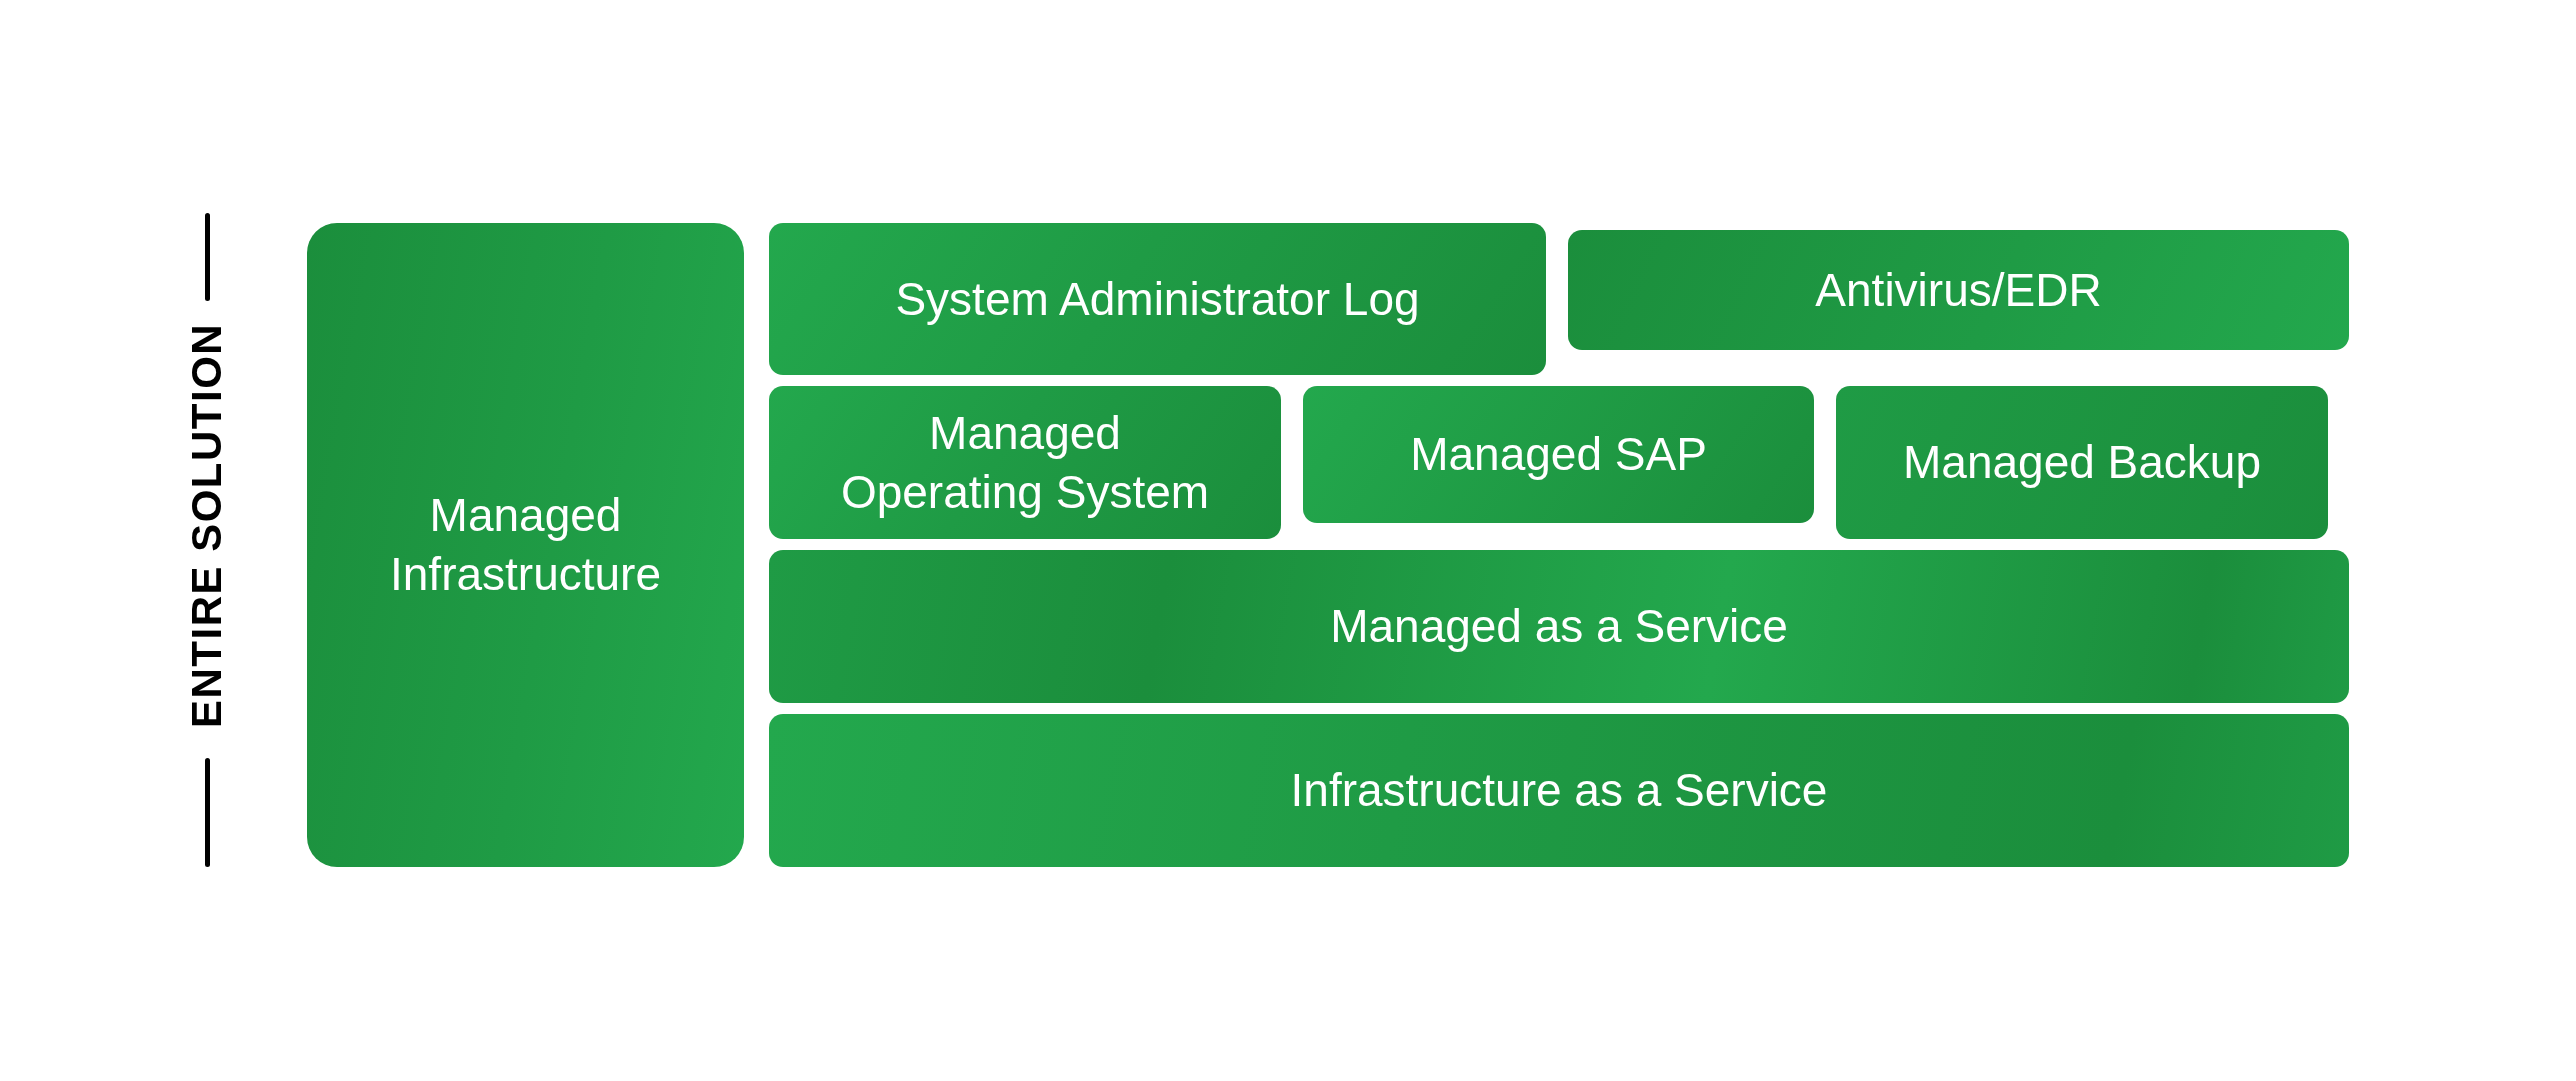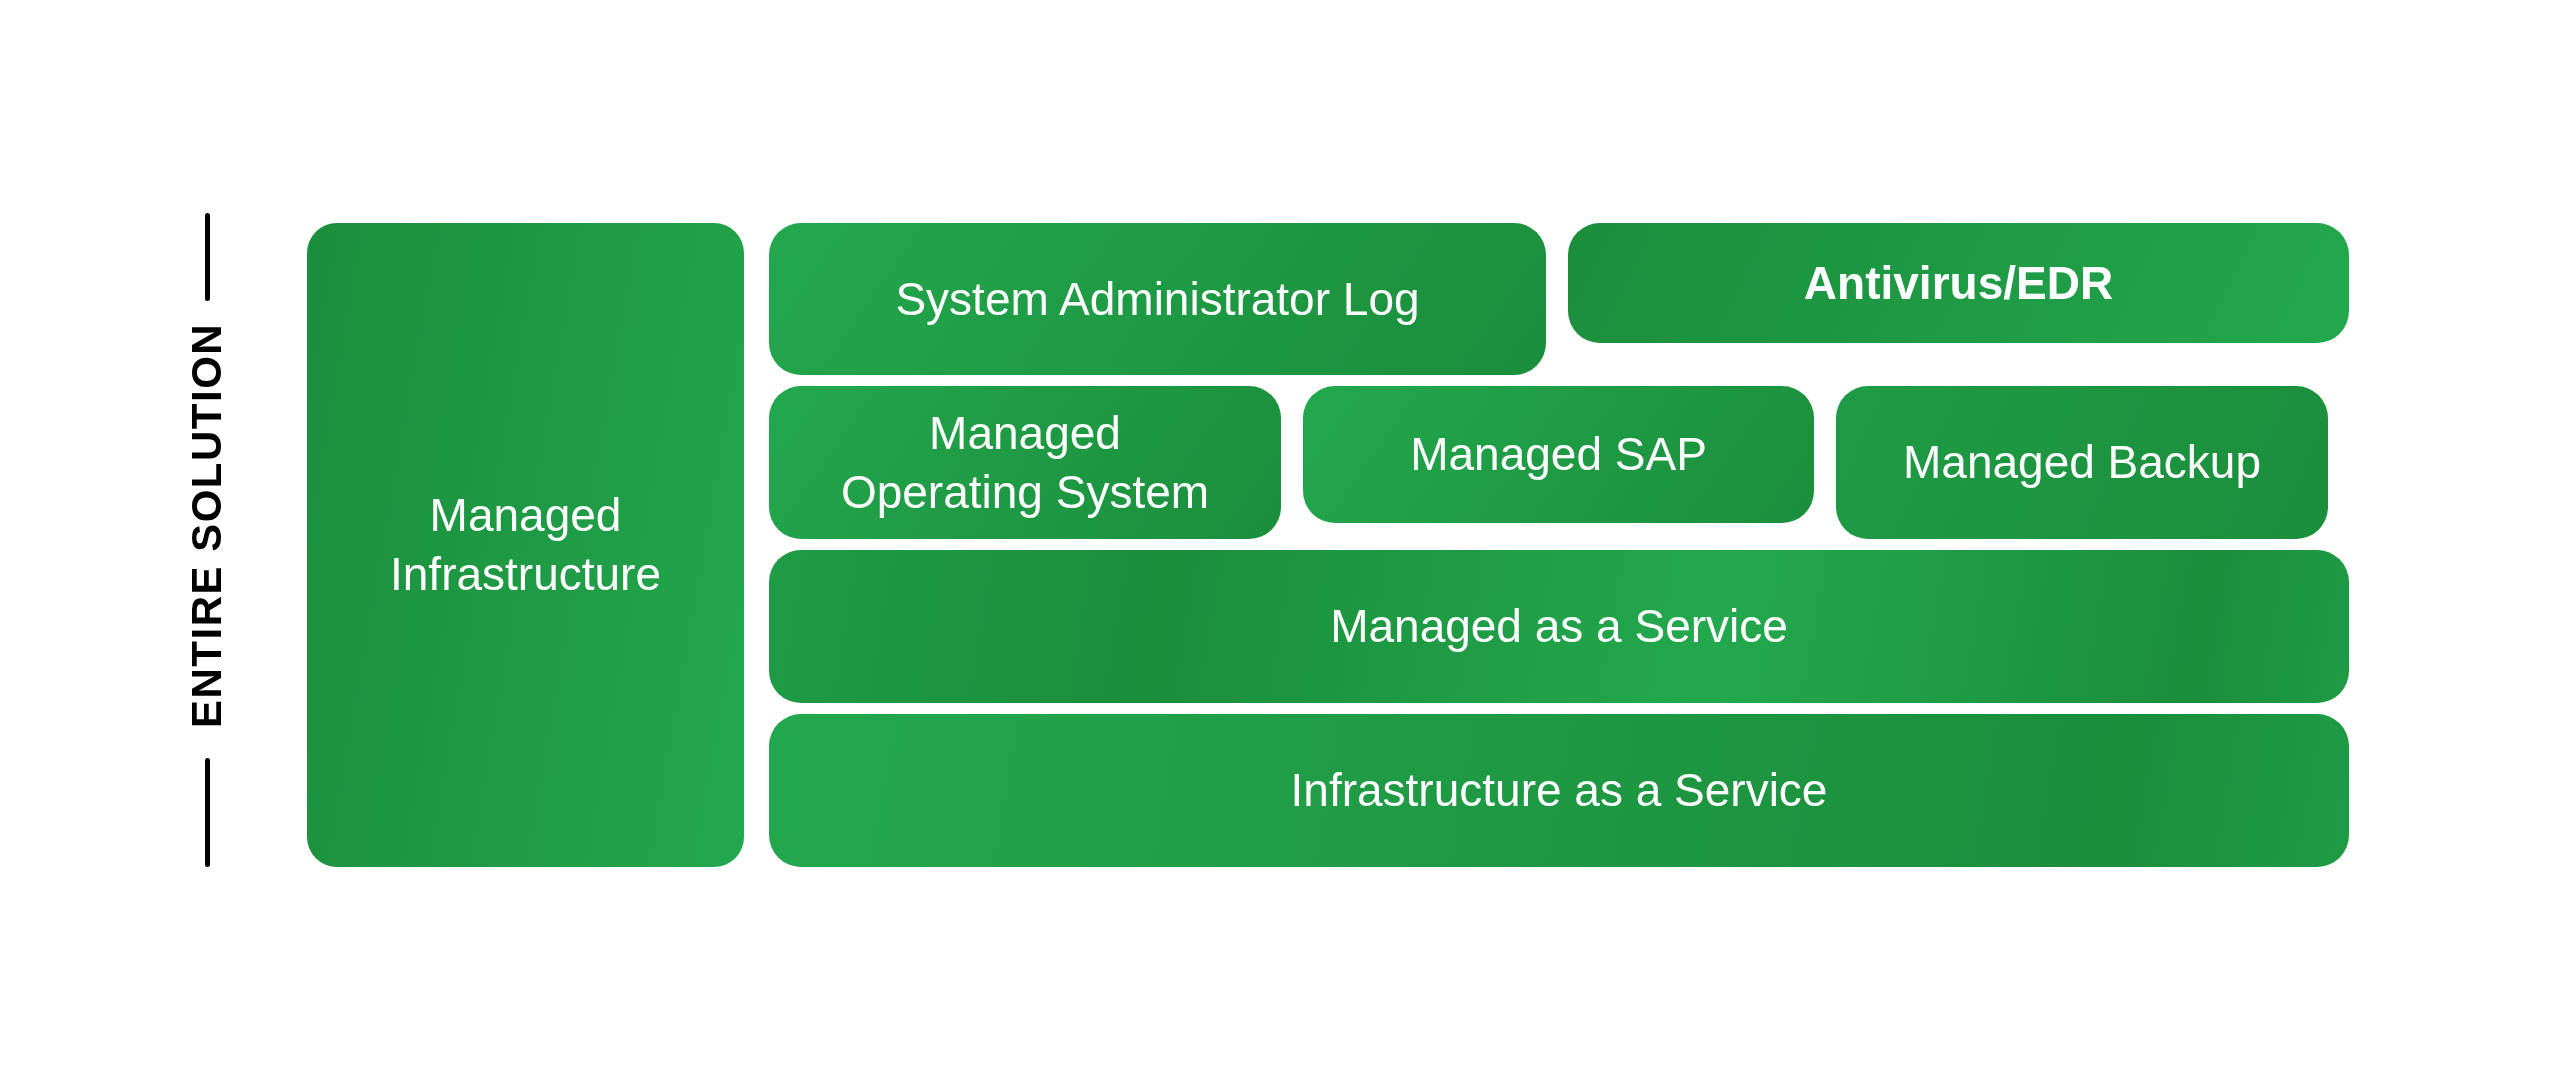--- a/index.html
+++ b/index.html
@@ -52,32 +52,31 @@
     position: absolute;
     display: flex;
     flex-direction: column;
     align-items: center;
     justify-content: center;
     text-align: center;
     color: var(--box-text-color);
     font-size: 46px;
     font-weight: 500;
     line-height: 1.28;
-    border-radius: 32px;
+    border-radius: 14px;
     background: linear-gradient(125deg, var(--green-light) 0%, var(--green-mid) 45%, var(--green-dark) 100%);
   }
   .box-mi {
     left: 307px; top: 223px; width: 437px; height: 644px;
     border-radius: 30px;
     background: linear-gradient(100deg, var(--green-dark) 0%, var(--green-mid) 55%, var(--green-light) 100%);
   }
   .box-sal { left: 769px;  top: 223px; width: 777px; height: 152px; }
-  .box-av  { left: 1568px; top: 223px; width: 781px; height: 120px;
+  .box-av  { left: 1568px; top: 230px; width: 781px; height: 120px;
     background: linear-gradient(115deg, var(--green-dark) 0%, var(--green-mid) 55%, var(--green-light) 100%);
-    font-weight: bold;
   }
   .box-mos { left: 769px;  top: 386px; width: 512px; height: 153px; }
   .box-sap { left: 1303px; top: 386px; width: 511px; height: 137px;
     background: linear-gradient(125deg, var(--green-light) 0%, var(--green-dark) 100%);
   }
   .box-bak { left: 1836px; top: 386px; width: 492px; height: 153px;
     background: linear-gradient(115deg, var(--green-mid) 0%, var(--green-dark) 100%);
   }
   .box-fw  { left: 769px;  top: 550px; width: 1580px; height: 153px;
     background: linear-gradient(100deg, var(--green-mid) 0%, var(--green-dark) 25%, var(--green-light) 60%, var(--green-dark) 90%, var(--green-mid) 100%);

